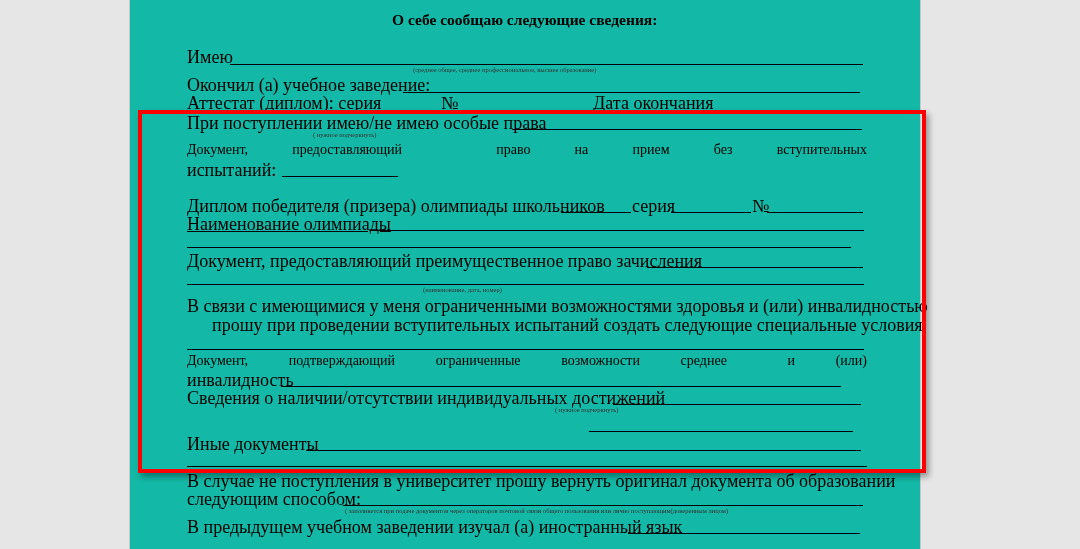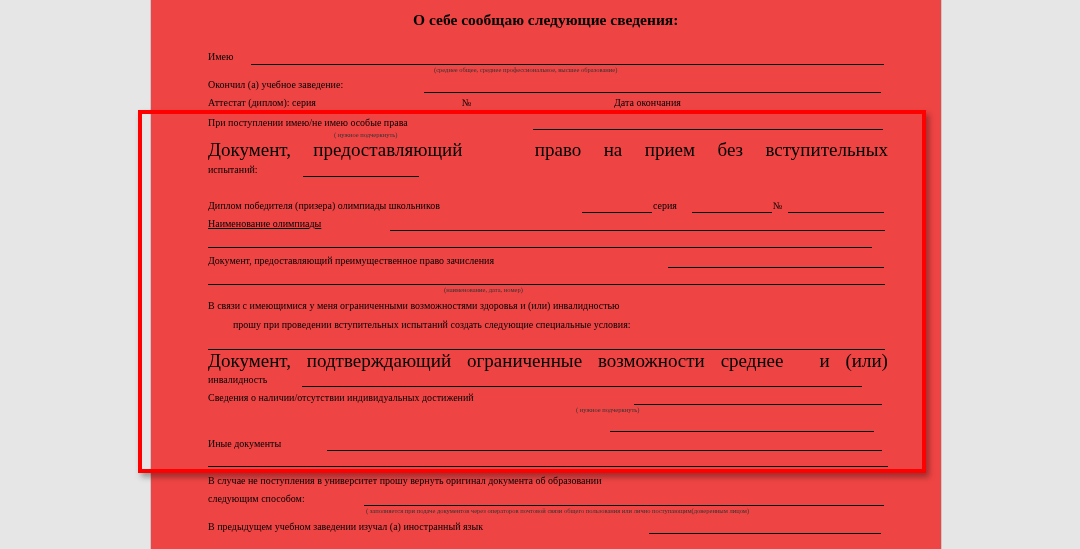--- a/index.html
+++ b/index.html
@@ -4,31 +4,31 @@
 <style>
   html, body { margin: 0; padding: 0; }
   body {
     width: 1080px; height: 549px; overflow: hidden;
     background: #e6e6e6;
     font-family: "Liberation Serif", "DejaVu Serif", serif;
     color: #000;
     position: relative;
   }
   .page {
-    position: absolute; left: 150px; top: 0; width: 792px; height: 549px;
-    background: #ef4444;
+    position: absolute; left: 129px; top: 0; width: 792px; height: 549px;
+    background: #14b8a6;
     border-left: 1px solid #c8c8c8;
     border-right: 1px solid #c8c8c8;
     box-sizing: border-box;
   }
-  .t { position: absolute; font-size: 10px; line-height: 18px; white-space: nowrap; }
+  .t { position: absolute; font-size: 18px; line-height: 18px; white-space: nowrap; }
   .title { font-weight: bold; font-size: 15.5px; }
   .note { position: absolute; font-size: 6.5px; line-height: 8px; color: #333; white-space: nowrap; }
   .ln { position: absolute; height: 0; border-top: 1px solid #000; }
-  .justify { display: flex; justify-content: space-between; position: absolute; font-size: 19px; line-height: 18px; }
+  .justify { display: flex; justify-content: space-between; position: absolute; font-size: 14px; line-height: 18px; }
   .highlight {
     position: absolute; left: 138px; top: 110px; width: 788px; height: 363px;
     box-sizing: border-box;
     border: 4px solid #ff0000;
     box-shadow: 3px 4px 6px rgba(0,0,0,0.35);
     pointer-events: none;
   }
 </style>
 </head>
 <body>

